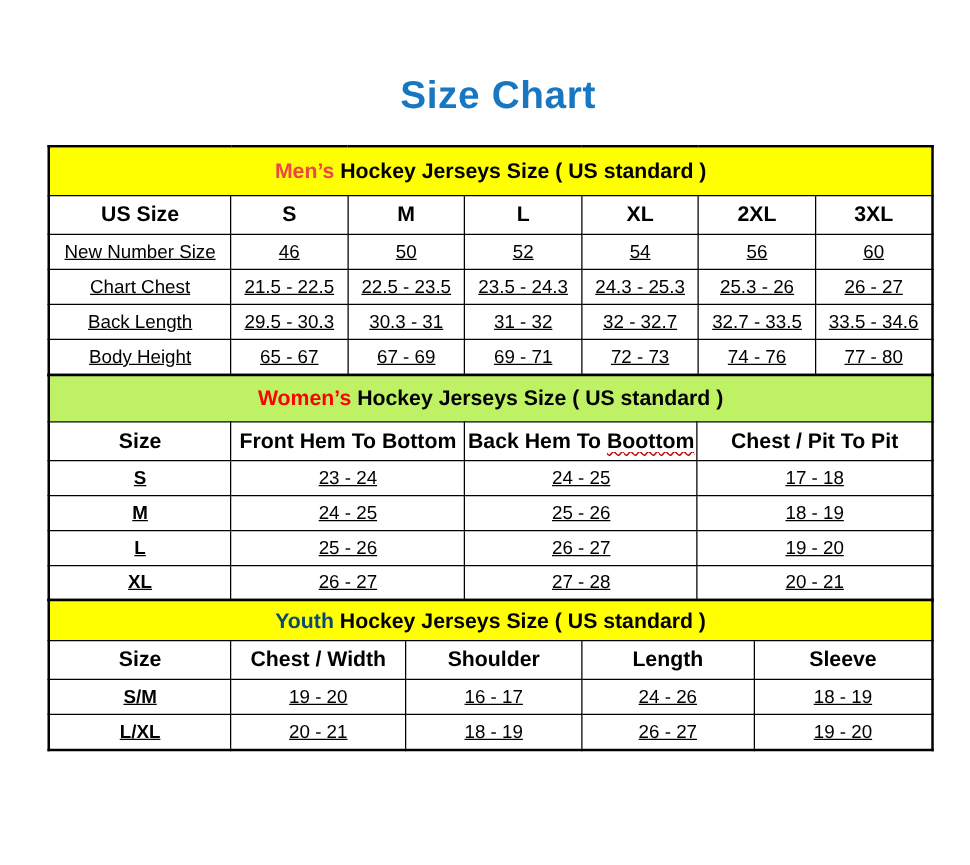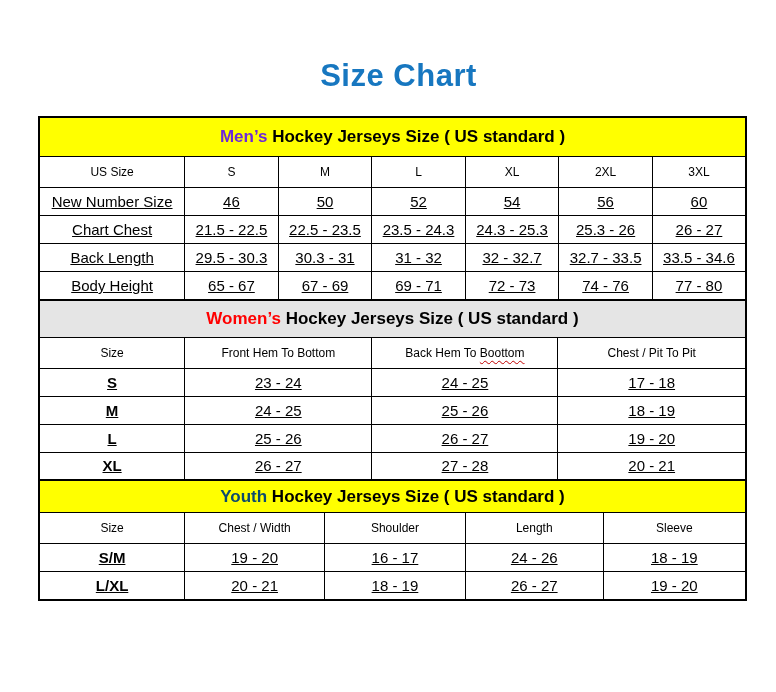--- a/index.html
+++ b/index.html
@@ -42,22 +42,22 @@
     white-space: nowrap;
   }
   .band-cell {
     font-weight: bold;
     font-size: 17px;
     height: 38px;
   }
   table.womens .band-cell { height: 36px; }
   table.youth  .band-cell { height: 31px; }
   tr.header-row th {
-    font-size: 12px;
-    font-weight: normal;
+    font-size: 17px;
+    font-weight: bold;
     height: 30px;
   }
   tbody tr { height: 28px; text-decoration: underline; }
   tbody th, tbody td { font-size: 15px; }
   tbody th { font-weight: bold; }
   table.mens tbody th { font-weight: normal; }
   .squiggle {
     text-decoration-line: underline;
     text-decoration-style: wavy;
     text-decoration-color: #c00000;
@@ -72,21 +72,21 @@
 
 <div class="size-chart">
 
   <table class="mens">
     <colgroup>
       <col style="width:20.6%">
       <col span="6" style="width:13.2333%">
     </colgroup>
     <thead>
       <tr>
-        <td class="band-cell" colspan="7" style="background-color: rgb(255, 255, 0);"><span class="accent" style="color: #6d28d9;">Men’s</span><span> Hockey Jerseys Size ( US standard )</span></td>
+        <td class="band-cell" colspan="7" style="background-color: rgb(255, 255, 0);"><span class="accent" style="color: #ef4444;">Men’s</span><span> Hockey Jerseys Size ( US standard )</span></td>
       </tr>
       <tr class="header-row">
           <th>US Size</th>
           <th>S</th>
           <th>M</th>
           <th>L</th>
           <th>XL</th>
           <th>2XL</th>
           <th>3XL</th>
         </tr>
@@ -133,21 +133,21 @@
 
   <table class="womens">
     <colgroup>
       <col style="width:20.6%">
       <col style="width:26.5%">
       <col style="width:26.3%">
       <col style="width:26.6%">
     </colgroup>
     <thead>
       <tr>
-        <td class="band-cell" colspan="4" style="background-color: #e5e5e5;"><span class="accent" style="color: rgb(255, 0, 0);">Women’s</span><span> Hockey Jerseys Size ( US standard )</span></td>
+        <td class="band-cell" colspan="4" style="background-color: #bef264;"><span class="accent" style="color: rgb(255, 0, 0);">Women’s</span><span> Hockey Jerseys Size ( US standard )</span></td>
       </tr>
       <tr class="header-row">
           <th>Size</th>
           <th>Front Hem To Bottom</th>
           <th>Back Hem To <span class="squiggle">Boottom</span></th>
           <th>Chest / Pit To Pit</th>
         </tr>
     </thead>
     <tbody>
         <tr>

